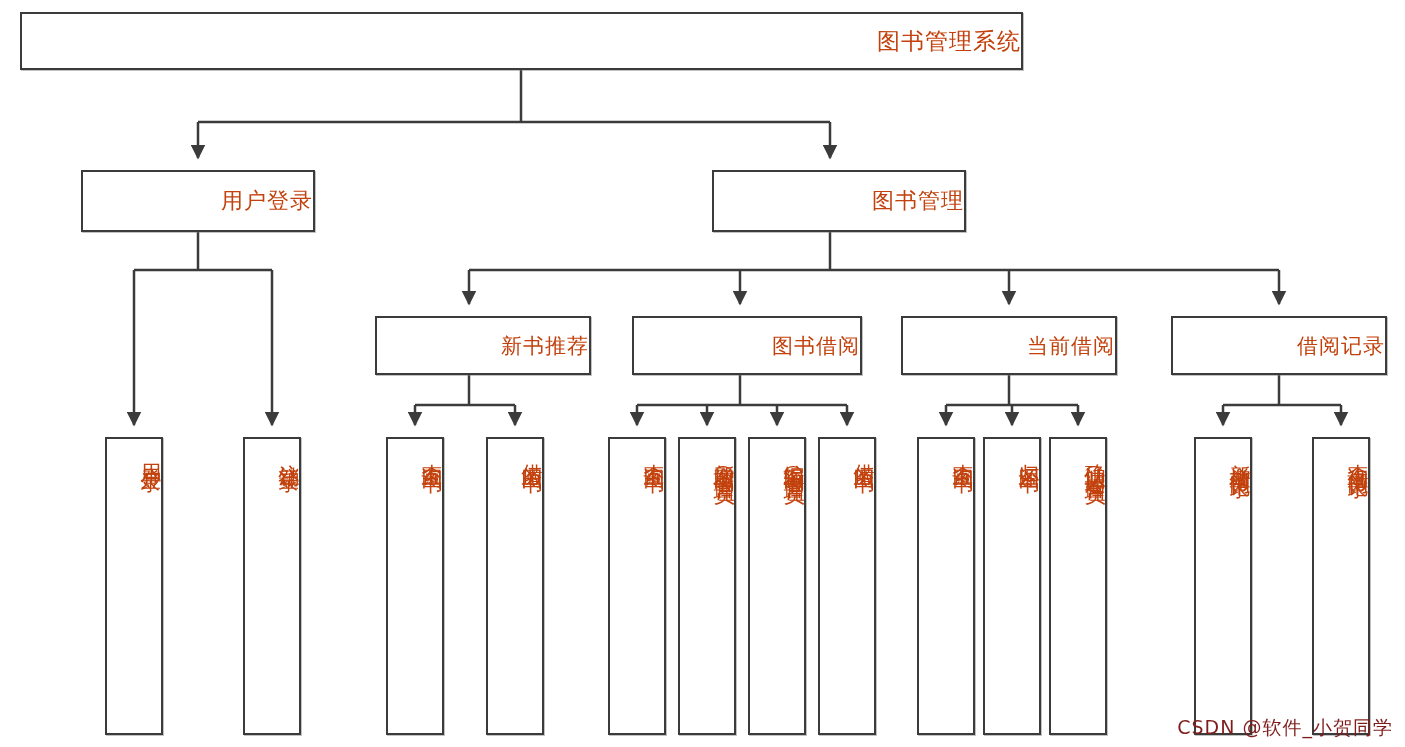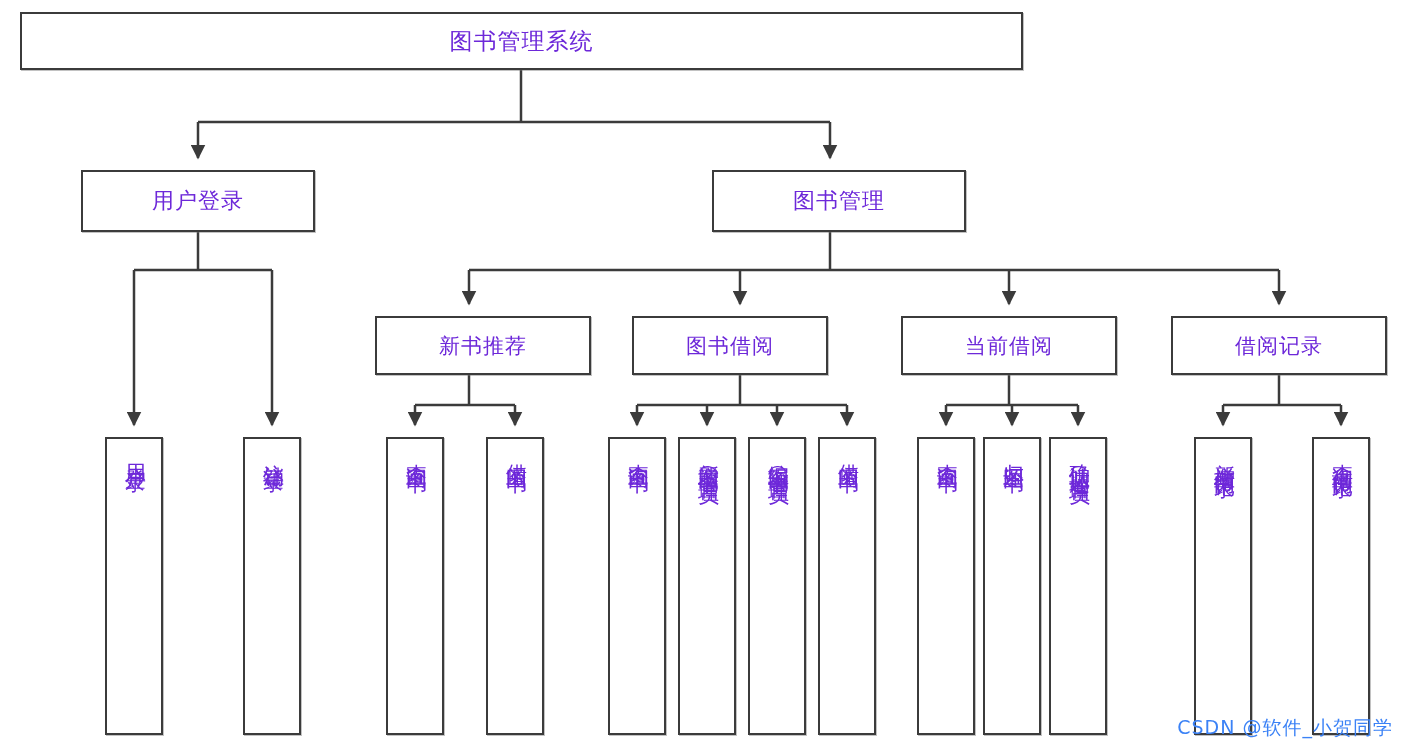--- a/index.html
+++ b/index.html
@@ -26,24 +26,23 @@
     height: 747px;
     pointer-events: none;
   }
   .node {
     position: absolute;
     box-sizing: border-box;
     border: 2px solid #3b3b3b;
     background: #ffffff;
     display: flex;
     align-items: center;
-    justify-content: center;
-    color: #6d28d9;
+    justify-content: flex-end;
+    color: #c2410c;
     box-shadow: 1px 1px 0 rgba(120,120,120,0.45);
-    font-family: Liberation Mono, monospace;
   }
   .node.level0 {
     font-size: 23px;
   }
   .node.level1 {
     font-size: 22px;
   }
   .node.level2 {
     font-size: 21px;
   }
@@ -62,21 +61,21 @@
   }
   .hlabel {
     white-space: nowrap;
     letter-spacing: 1px;
   }
   #watermark {
     position: absolute;
     right: 12px;
     bottom: 6px;
     font-size: 19px;
-    color: #3b82f6;
+    color: #7f1d1d;
     letter-spacing: 1px;
     white-space: nowrap;
     user-select: none;
   }
 </style>
 </head>
 <body>
 
 <div id="diagram-canvas">
 
@@ -138,21 +137,21 @@
   <div class="node level1" style="left:81px; top:170px; width:234px; height:62px;">
     <span class="hlabel">用户登录</span>
   </div>
   <div class="node level1" style="left:712px; top:170px; width:254px; height:62px;">
     <span class="hlabel">图书管理</span>
   </div>
 
   <div class="node level2" style="left:375px; top:316px; width:216px; height:59px;">
     <span class="hlabel">新书推荐</span>
   </div>
-  <div class="node level2" style="left:632px; top:316px; width:196px; height:59px;">
+  <div class="node level2" style="left:632px; top:316px; width:230px; height:59px;">
     <span class="hlabel">图书借阅</span>
   </div>
   <div class="node level2" style="left:901px; top:316px; width:216px; height:59px;">
     <span class="hlabel">当前借阅</span>
   </div>
   <div class="node level2" style="left:1171px; top:316px; width:216px; height:59px;">
     <span class="hlabel">借阅记录</span>
   </div>
 
   <div class="node leaf" style="left:105px; top:437px; width:58px; height:298px;">

